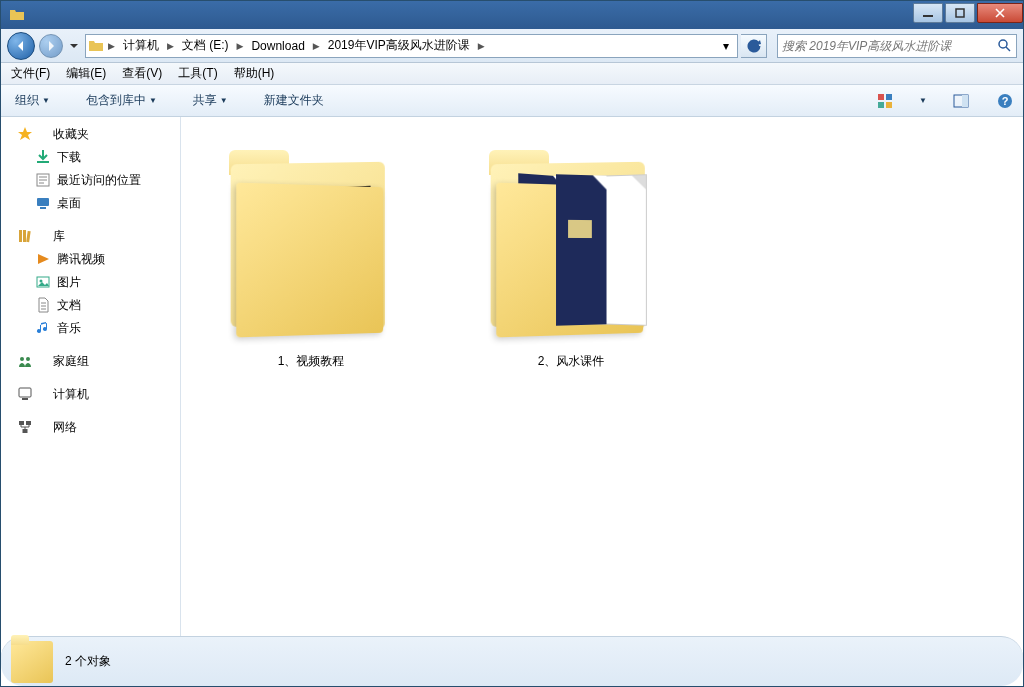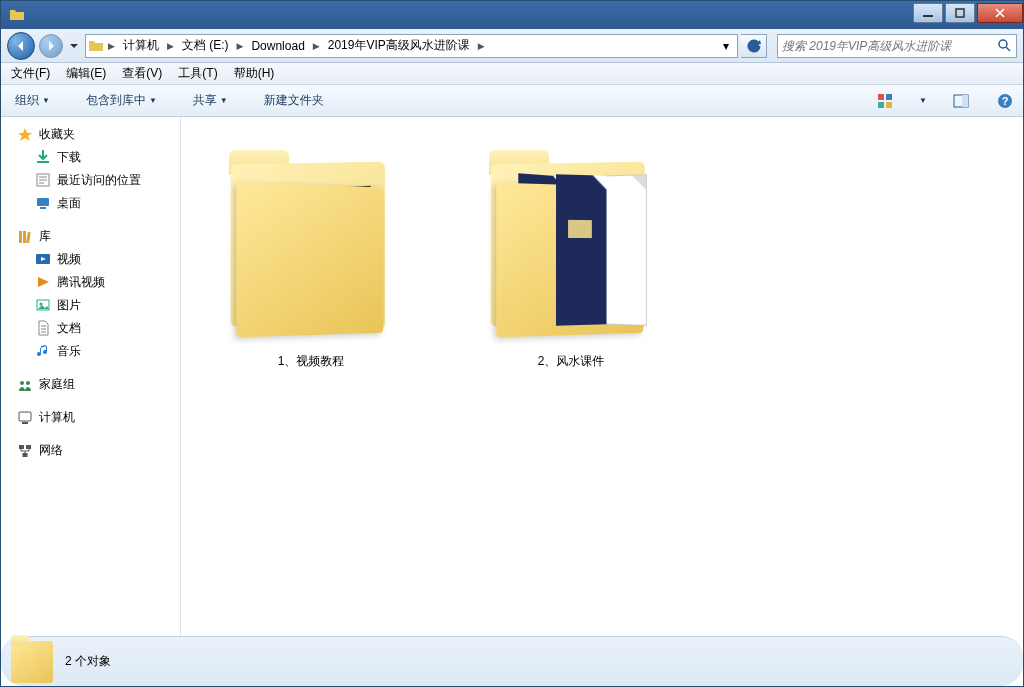--- a/index.html
+++ b/index.html
@@ -41,21 +41,21 @@
 .tb { padding: 3px 8px; cursor: pointer; display: flex; align-items: center; gap: 3px; color: #1a3a5a; }
 .tb .dd { font-size: 8px; }
 .tb-spacer { flex: 1; }
 .tb-icon { width: 24px; height: 24px; display: flex; align-items: center; justify-content: center; cursor: pointer; }
 .tb-sep { cursor: pointer; padding: 0 2px; font-size: 8px; color: #1a3a5a; }
 
 
 .body { flex: 1; display: flex; overflow: hidden; }
 .sidebar { width: 180px; background: #fff; border-right: 1px solid #d9e3ed; overflow-y: auto; padding: 6px 0; }
 .grp { margin-bottom: 10px; }
-.grp-h { display: flex; align-items: center; gap: 6px; padding: 3px 6px 3px 16px; font-size: 12px; cursor: pointer; position: relative; }
+.grp-h { display: flex; align-items: flex-start; gap: 20px; padding: 3px 6px 3px 16px; font-size: 12px; cursor: pointer; position: relative; }
 .grp-item { display: flex; align-items: flex-start; gap: 6px; padding: 3px 6px 3px 34px; font-size: 12px; cursor: pointer; }
 .ico { width: 16px; height: 16px; display: inline-flex; align-items: center; justify-content: center; }
 
 
 .content { flex: 1; background: #fff; padding: 20px 30px; display: flex; gap: 60px; align-items: flex-start; overflow: auto; }
 .folder-item { width: 200px; display: flex; flex-direction: column; align-items: center; cursor: pointer; padding: 8px; }
 .folder-icon-big { width: 180px; height: 200px; position: relative; }
 .folder-back { position: absolute; left: 8px; top: 18px; width: 155px; height: 165px; background: linear-gradient(145deg,#fff2b8,#f3d77a); border-radius: 6px; transform: perspective(500px) rotateY(-6deg); }
 .folder-tab { position: absolute; left: 8px; top: 5px; width: 60px; height: 25px; background: linear-gradient(#fff2b8,#f6dd8c); border-radius: 6px 6px 0 0; }
 .folder-front { position: absolute; left: 16px; top: 40px; width: 150px; height: 150px; background: linear-gradient(145deg,#ffe89a,#e9c456); border-radius: 4px; transform: perspective(500px) rotateY(12deg); box-shadow: -2px 2px 6px rgba(0,0,0,.2); }
@@ -269,29 +269,20 @@
             <span class="ico i-lib">
               <svg viewBox="0 0 16 16">
                 <rect x="2" y="2" width="3" height="12"></rect>
                 <rect x="6" y="2" width="3" height="12"></rect>
                 <rect x="10" y="3" width="3" height="11" transform="rotate(8 11 8)"></rect>
               </svg>
             </span>
             <span>库</span>
           </div>
         <div class="grp-item">
-            <span class="ico i-vid">
-              <svg viewBox="0 0 16 16">
-                <rect x="1" y="3" width="14" height="10" rx="1"></rect>
-                <path d="M6 6l5 2-5 2z" fill="#fff"></path>
-              </svg>
-            </span>
-            <span>视频</span>
-          </div>
-        <div class="grp-item">
             <span class="ico i-tvid">
               <svg viewBox="0 0 16 16">
                 <path d="M3 3l11 5-11 5z"></path>
               </svg>
             </span>
             <span>腾讯视频</span>
           </div>
         <div class="grp-item">
             <span class="ico i-pic">
               <svg viewBox="0 0 16 16">

